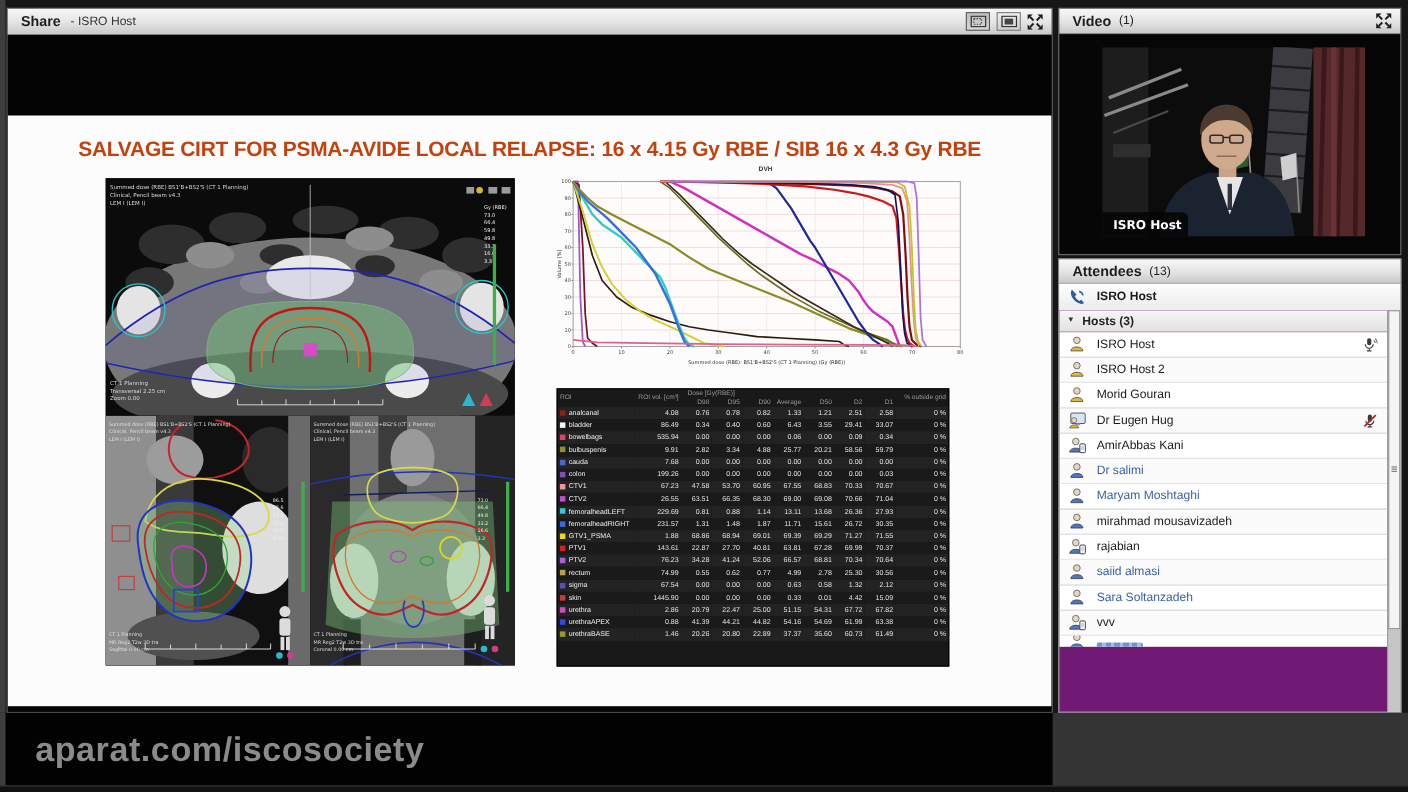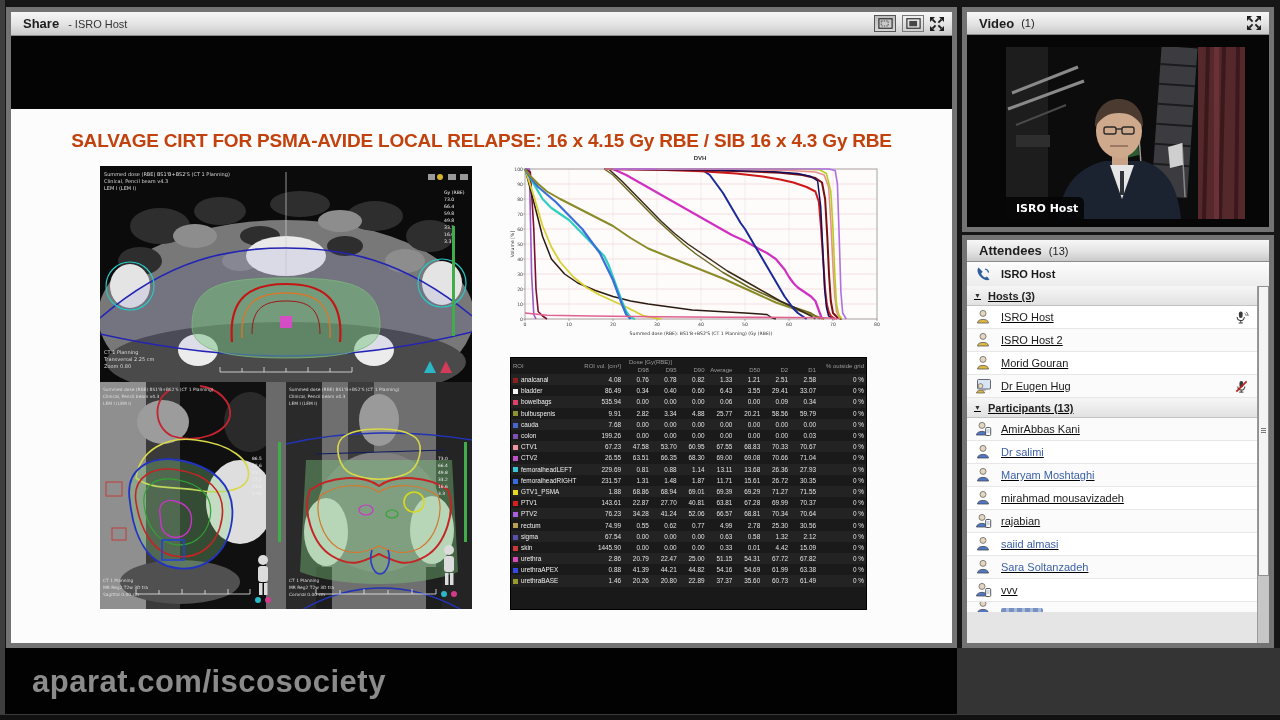--- a/index.html
+++ b/index.html
@@ -1,20 +1,20 @@
 <!DOCTYPE html>
 <html><head>
 <meta charset="utf-8">
 <style>
   html,body{margin:0;padding:0;}
   body{width:1280px;height:720px;background:#161616;position:relative;overflow:hidden;
        font-family:"Liberation Sans",sans-serif;-webkit-font-smoothing:antialiased;}
   .abs{position:absolute;}
   
-  .pod{position:absolute;background:#060606;border:5px solid #737373;box-sizing:border-box;}
+  .pod{position:absolute;background:#060606;border:1px solid #737373;box-sizing:border-box;}
   .pod-titlebar{position:relative;height:24px;background:linear-gradient(#f7f7f7,#e3e3e3 55%,#c9c9c9);
     border-bottom:1px solid #8a8a8a;display:flex;align-items:center;padding:0 8px 0 12px;box-sizing:border-box;}
   .pod-title{font-size:13px;font-weight:bold;color:#1c1c1c;}
   .pod-subtitle{font-size:11px;color:#333;margin-left:9px;}
   .pod-count{font-size:11px;color:#222;margin-left:7px;}
   .tb-right{margin-left:auto;display:flex;align-items:center;gap:6px;}
   .tb-btn{width:22px;height:17px;background:linear-gradient(#efefef,#cfcfcf);border:1px solid #7a7a7a;
     display:flex;align-items:center;justify-content:center;box-sizing:border-box;}
   .tb-btn.active{background:linear-gradient(#bdbdbd,#d6d6d6);border-color:#555;}
   .fs-icon{width:14px;height:14px;display:block;}
@@ -50,21 +50,21 @@
   
   #video-pod{left:962px;top:7px;width:312px;height:225px;}
   #video-pod .pod-titlebar{height:23px;}
   #webcam{position:absolute;left:39px;top:35px;width:239px;height:172px;display:block;}
   
   #att-pod{left:962px;top:235px;width:312px;height:413px;background:#fff;}
   #att-pod .pod-titlebar{height:22px;}
   #phone-row{position:relative;height:24px;background:linear-gradient(#fdfdfd,#ececec);
     border-bottom:1px solid #b8b8b8;display:flex;align-items:center;padding-left:8px;}
   #phone-row .att-name{font-weight:bold;}
-  #att-list{position:absolute;left:0;right:12px;top:46px;bottom:0;background:#e5e5e5;overflow:hidden;text-decoration:underline;}
+  #att-list{position:absolute;left:0;right:12px;top:46px;bottom:0;background:#701a75;overflow:hidden;}
   .att-scroll{position:absolute;right:0;top:46px;bottom:0;width:12px;background:#c6c6c6;border-left:1px solid #9a9a9a;box-sizing:border-box;}
   .att-thumb{position:absolute;left:0;right:0;top:0;height:290px;background:#f4f4f4;border:1px solid #909090;box-sizing:border-box;}
   .grip{position:absolute;left:2px;right:2px;top:140px;}
   .grip i{display:block;height:1px;background:#777;margin:1px 0;}
   .att-section{height:19px;background:linear-gradient(#f6f6f6,#e2e2e2);border-bottom:1px solid #c2c2c2;
     display:flex;align-items:center;padding-left:7px;font-size:11px;font-weight:bold;color:#222;}
   .att-section .arr{font-size:7px;margin-right:7px;color:#333;}
   .att-row{height:22px;display:flex;align-items:center;padding-left:8px;border-bottom:1px solid #e7e7e7;background:#fff;position:relative;}
   .att-row:nth-child(odd){background:#fbfbfb;}
   .att-name{font-size:11px;color:#1a1a1a;margin-left:9px;}
@@ -808,24 +808,20 @@
         </svg>
         <span class="att-name">Dr Eugen Hug</span>
         <svg class="right-ic" viewBox="0 0 16 16">
           <rect x="5.8" y="2" width="4" height="7" rx="2" fill="#3a3a3a"></rect>
           <path d="M4,8 a3.8,3.8 0 0 0 7.6,0" fill="none" stroke="#3a3a3a" stroke-width="1.1"></path>
           <line x1="7.8" y1="12" x2="7.8" y2="13.8" stroke="#3a3a3a" stroke-width="1.1"></line>
           <line x1="5.6" y1="14" x2="10" y2="14" stroke="#3a3a3a" stroke-width="1.1"></line>
           <line x1="2.5" y1="13.5" x2="13.5" y2="2.5" stroke="#c02020" stroke-width="1.8"></line>
         </svg>
       </div>
-      <div class="att-section">
-        <span class="arr">▼</span>
-        <span>Participants (13)</span>
-      </div>
       <div class="att-row">
         <svg class="att-ic" viewBox="0 0 16 16">
           <circle cx="6.5" cy="4.4" r="3" fill="#e6d6be" stroke="#666" stroke-width="0.8"></circle>
           <path d="M1,14 C1,9.2 12,9.2 12,14 Z" fill="#4f78c4" stroke="#445" stroke-width="0.8"></path>
           <rect x="10.2" y="6.5" width="5" height="8" rx="1" fill="#fff" stroke="#444" stroke-width="0.9"></rect>
           <rect x="11.4" y="8" width="2.6" height="4.2" fill="#c8d4e8"></rect>
         </svg>
         <span class="att-name">AmirAbbas Kani</span>
       </div>
       <div class="att-row">

